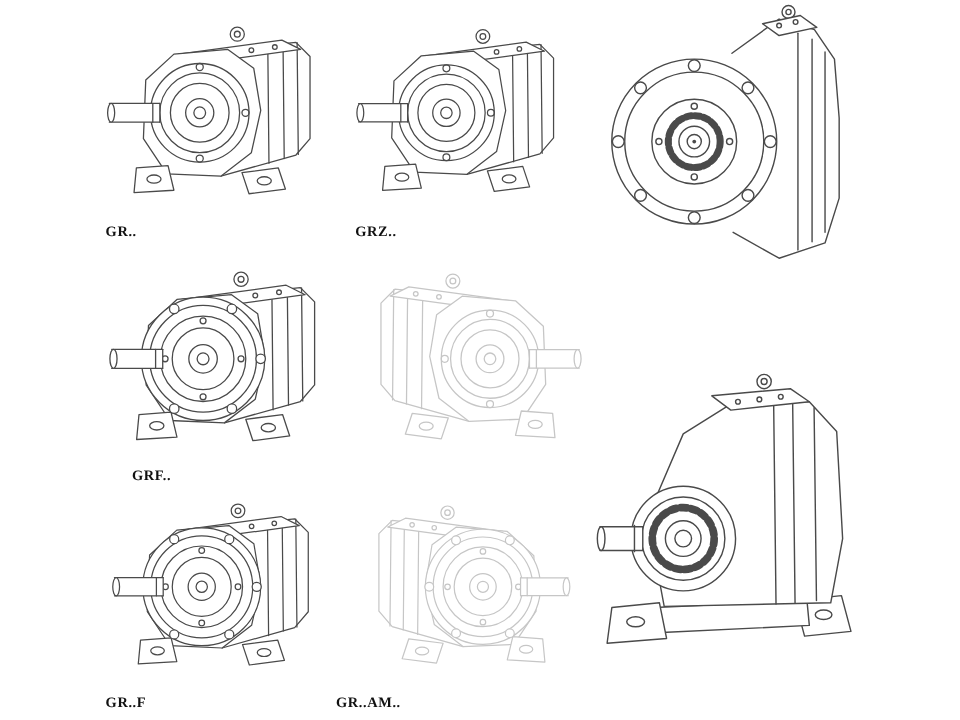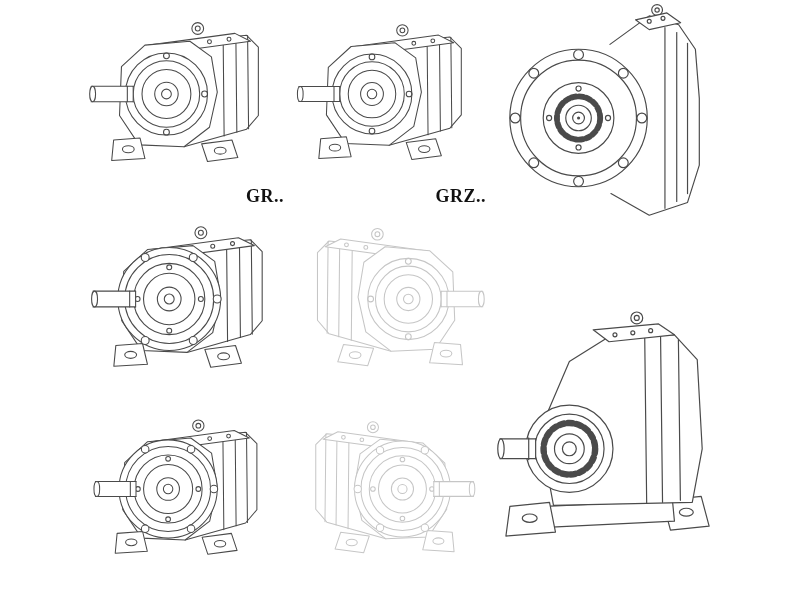--- a/index.html
+++ b/index.html
@@ -12,22 +12,22 @@
   .canvas{
     position:relative;width:800px;height:600px;background:var(--bg);
     overflow:hidden;font-family:"Liberation Serif","DejaVu Serif",serif;
   }
   .defs{position:absolute;width:0;height:0;overflow:hidden;}
   .fig{position:absolute;}
   .fig svg{width:100%;height:100%;display:block;color:var(--line);}
   .fig svg.faded{color:var(--faded);}
   .fig svg.mirror{transform:scaleX(-1);}
   .label{
-    position:absolute;text-align:right;
-    font-weight:700;font-size:18px;letter-spacing:.5px;
+    position:absolute;text-align:left;
+    font-weight:700;font-size:12px;letter-spacing:.5px;
     color:var(--label);
   }
 </style>
 </head>
 <body>
 
 <div class="canvas">
 
   <svg class="defs" aria-hidden="true">
     <symbol id="sym-gear" viewBox="0 0 200 180">
@@ -190,38 +190,41 @@
     <svg viewBox="0 0 220 240">
         <use href="#sym-grxf"></use>
       </svg>
   </div>
 
   <div class="fig" style="left:90px;top:210px;width:198px;height:178px">
     <svg viewBox="0 0 200 180">
         <use href="#sym-gear-flange"></use>
       </svg>
   </div>
+  <div class="label" style="left:110px;top:389px;width:210px">GRF..</div>
 
   <div class="fig" style="left:292px;top:212px;width:194px;height:174px">
     <svg class="faded mirror" viewBox="0 0 200 180">
         <use href="#sym-gear"></use>
       </svg>
   </div>
 
   <div class="fig" style="left:90px;top:404px;width:194px;height:170px">
     <svg viewBox="0 0 200 180">
         <use href="#sym-gear-flange"></use>
       </svg>
   </div>
+  <div class="label" style="left:88px;top:578px;width:195px">GR..F</div>
 
   <div class="fig" style="left:290px;top:406px;width:188px;height:166px">
     <svg class="faded mirror" viewBox="0 0 200 180">
         <use href="#sym-gear-flange"></use>
       </svg>
   </div>
+  <div class="label" style="left:280px;top:578px;width:206px">GR..AM..</div>
 
   <div class="fig" style="left:496px;top:302px;width:228px;height:248px">
     <svg viewBox="0 0 230 250">
         <use href="#sym-grx"></use>
       </svg>
   </div>
 
 </div>
 
 </body></html>

